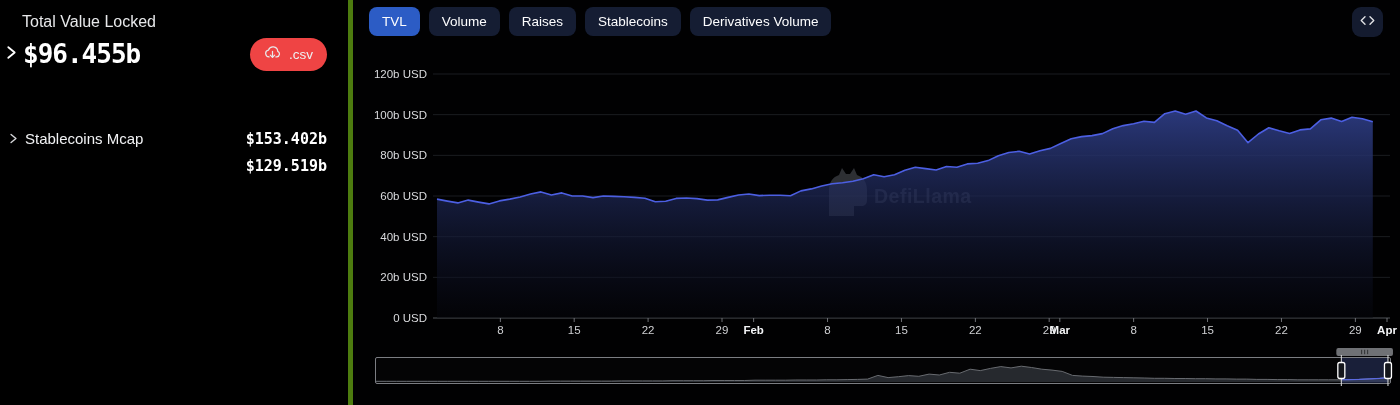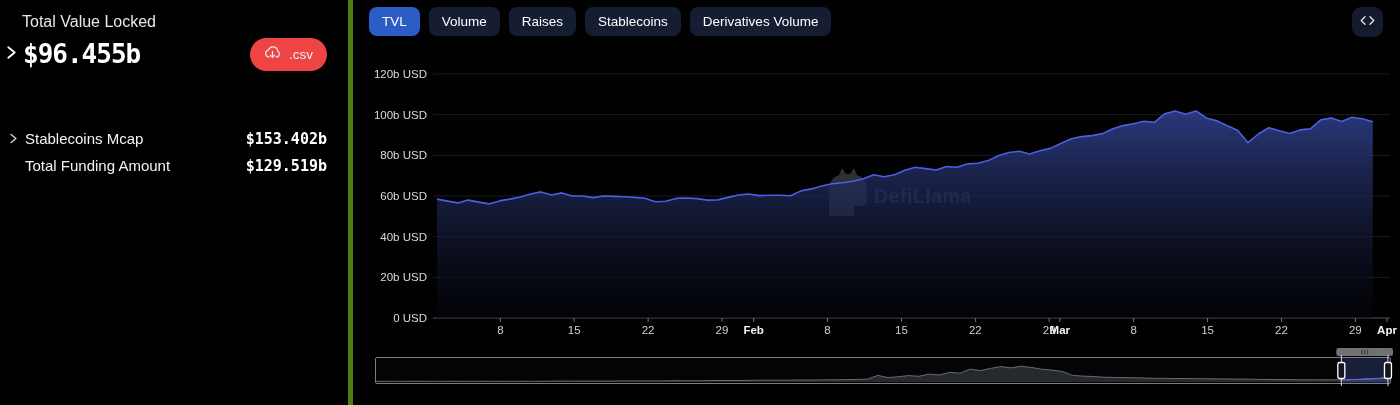--- a/index.html
+++ b/index.html
@@ -71,21 +71,20 @@
         <svg width="11" height="13" viewBox="0 0 12 16">
             <polyline points="3,3 9,8 3,13" fill="none" stroke="#d6d7da" stroke-width="1.7" stroke-linecap="round" stroke-linejoin="round"></polyline>
           </svg>
       </span>
       <span class="sb-label">Stablecoins Mcap</span>
       <span class="sb-flex"></span>
       <span class="sb-val">$153.402b</span>
     </div>
     <div class="sb-row">
       <span class="sb-chev"></span>
-      <span class="sb-label">Total Funding Amount</span>
       <span class="sb-flex"></span>
       <span class="sb-val">$129.519b</span>
     </div>
   </div>
 </div>
 
 <div class="main">
   <div class="tabs">
     <button class="tab active">TVL</button>
     <button class="tab">Volume</button>

